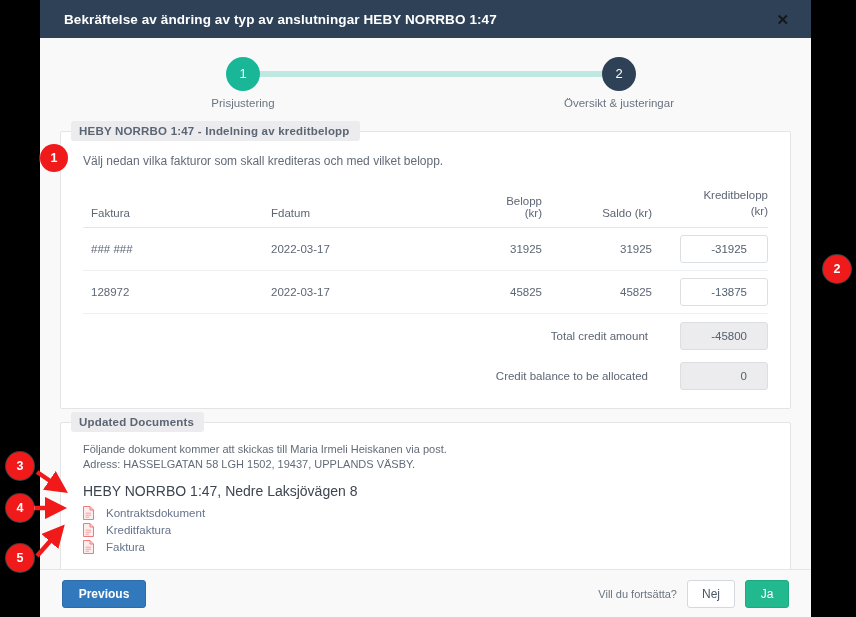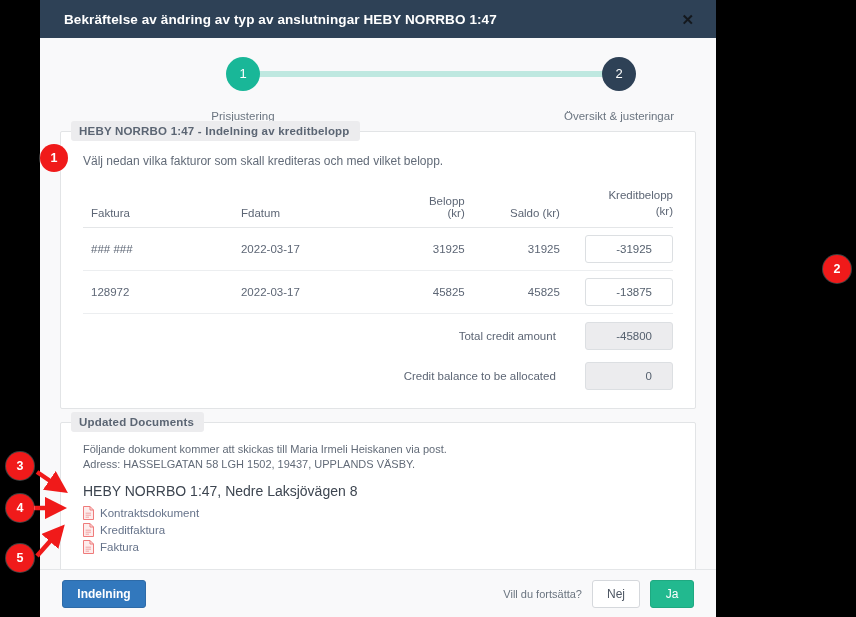--- a/index.html
+++ b/index.html
@@ -9,21 +9,21 @@
     background: #000;
     font-family: "Liberation Sans", sans-serif;
     overflow: hidden;
     position: relative;
   }
 
   
   #modal {
     position: absolute;
     left: 40px; top: 0;
-    width: 676px; height: 617px;
+    width: 771px; height: 617px;
     background: #f9f9fa;
     display: flex;
     flex-direction: column;
   }
 
   
   #modal-header {
     height: 38px;
     background: #2e4156;
     color: #ffffff;
@@ -84,21 +84,21 @@
   .step-circle {
     width: 34px; height: 34px;
     border-radius: 50%;
     color: #fff;
     font-size: 13px;
     line-height: 34px;
     margin: 7px auto 0;
     font-weight: normal;
   }
   .step-label {
-    margin-top: 19px;
+    margin-top: 6px;
     font-size: 11.5px;
     color: #6b7580;
     white-space: nowrap;
   }
   #step-1 { left: 113px; }
   #step-2 { left: 489px; }
 
   
   .panel {
     border: 1px solid #e2e4e6;
@@ -199,21 +199,21 @@
   .doc-sub {
     font-size: 14px;
     color: #3d4550;
     font-weight: normal;
     margin: 13px 0 7px 0;
   }
   .doc-list { margin: 0; padding: 0; list-style: none; }
   .doc-item {
     display: flex;
     align-items: center;
-    gap: 6px;
+    gap: 12px;
     margin-bottom: 3px;
   }
   .pdf-icon { width: 11px; height: 14px; display: block; }
   .doc-link {
     font-size: 11.5px;
     color: #66738a;
     text-decoration: none;
     cursor: pointer;
   }
 
@@ -386,21 +386,21 @@
             </span>
             <a class="doc-link">Faktura</a>
           </li>
         </ul>
       </div>
     </div>
 
   </div>
 
   <div id="modal-footer">
-    <button class="btn" id="prev-btn">Indelning</button>
+    <button class="btn" id="prev-btn">Previous</button>
     <div id="footer-right">
       <span id="continue-text">Vill du fortsätta?</span>
       <button class="btn" id="nej-btn">Nej</button>
       <button class="btn" id="ja-btn">Ja</button>
     </div>
   </div>
 
 </div>
 
 <svg id="arrow-layer" xmlns="http://www.w3.org/2000/svg">

